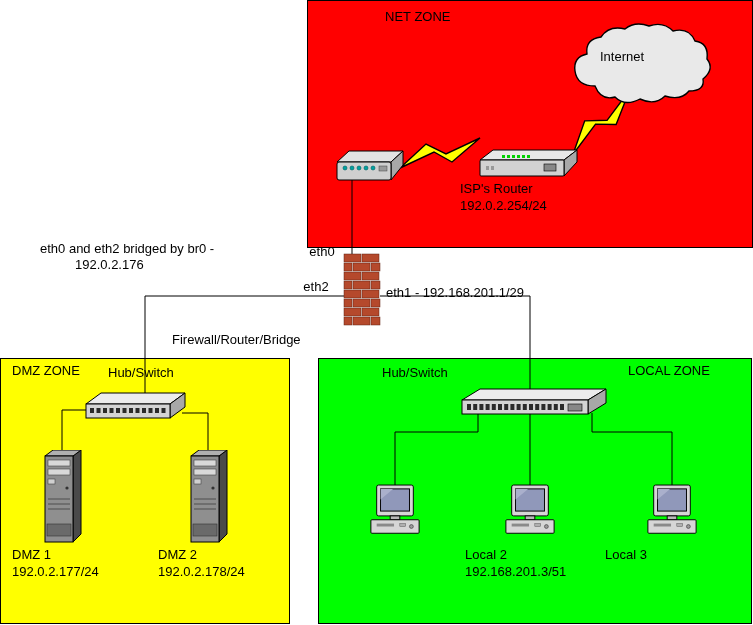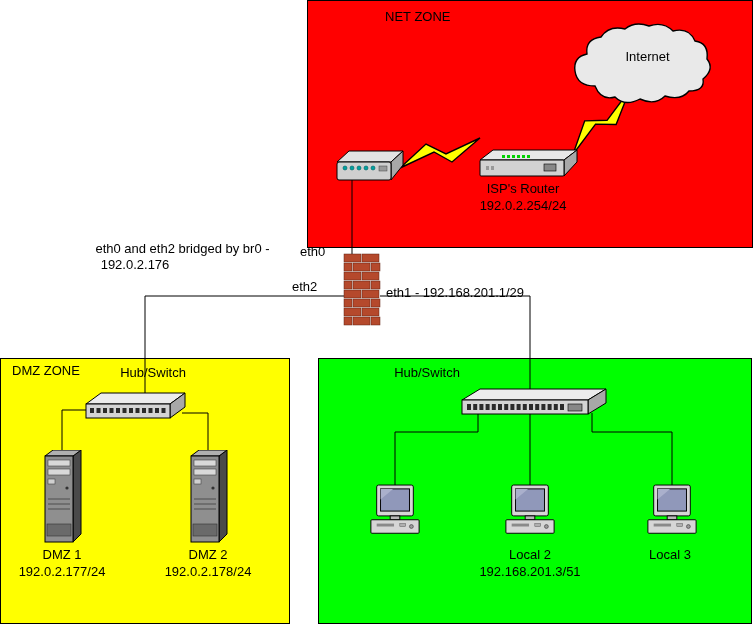--- a/index.html
+++ b/index.html
@@ -6,23 +6,23 @@
   #canvas{
     position:relative;width:753px;height:625px;background:#ffffff;
     font-family:"Liberation Sans",sans-serif;font-size:13px;color:#000;
     overflow:hidden;
   }
   .zone{position:absolute;box-sizing:border-box;border:1px solid #000;}
   .zone.net{left:307px;top:0;width:446px;height:248px;background:#ff0000;}
   .zone.dmz{left:0;top:358px;width:290px;height:266px;background:#ffff00;}
   .zone.local{left:318px;top:358px;width:434px;height:266px;background:#00ff00;}
   .lbl{position:absolute;white-space:nowrap;line-height:1.28;}
-  .ctr{text-align:center;white-space:normal;}
+  .ctr{text-align:left;white-space:normal;}
   .bold{font-weight:normal;}
-  .rt{text-align:left;}
+  .rt{text-align:center;}
   svg.dev{position:absolute;overflow:visible;}
   #lines{position:absolute;left:0;top:0;pointer-events:none;}
 </style>
 </head>
 <body>
 
 <div id="canvas">
 
   <div class="zone net"></div>
   <div class="zone dmz"></div>
@@ -196,28 +196,30 @@
     </svg>
   <svg class="dev" style="left:503px;top:484px" width="54" height="58">
       <use href="#sym-computer"></use>
     </svg>
   <svg class="dev" style="left:645px;top:484px" width="54" height="58">
       <use href="#sym-computer"></use>
     </svg>
 
   <div class="lbl" style="left:385px;top:9px">NET ZONE</div>
   <div class="lbl" style="left:12px;top:363px">DMZ ZONE</div>
+  <div class="lbl ctr" style="left:628px;top:363px;width:120px">LOCAL ZONE</div>
 
   <div class="lbl bold rt" style="left:300px;top:244px;width:44px">eth0</div>
   <div class="lbl bold rt" style="left:292px;top:279px;width:48px">eth2</div>
   <div class="lbl" style="left:386px;top:285px">
     <span class="bold">eth1</span><span> - 192.168.201.1/29</span>
   </div>
   <div class="lbl bold ctr" style="left:40px;top:241px;width:285px">eth0 and eth2 bridged by br0 -</div>
   <div class="lbl bold ctr" style="left:75px;top:257px;width:120px">192.0.2.176</div>
+  <div class="lbl bold ctr" style="left:172px;top:332px;width:180px">Firewall/Router/Bridge</div>
 
   <div class="lbl ctr" style="left:108px;top:365px;width:90px">Hub/Switch</div>
   <div class="lbl ctr" style="left:382px;top:365px;width:90px">Hub/Switch</div>
 
   <div class="lbl ctr" style="left:12px;top:547px;width:100px">
     <div>DMZ 1</div>
     <div>192.0.2.177/24</div>
   </div>
   <div class="lbl ctr" style="left:158px;top:547px;width:100px">
     <div>DMZ 2</div>

